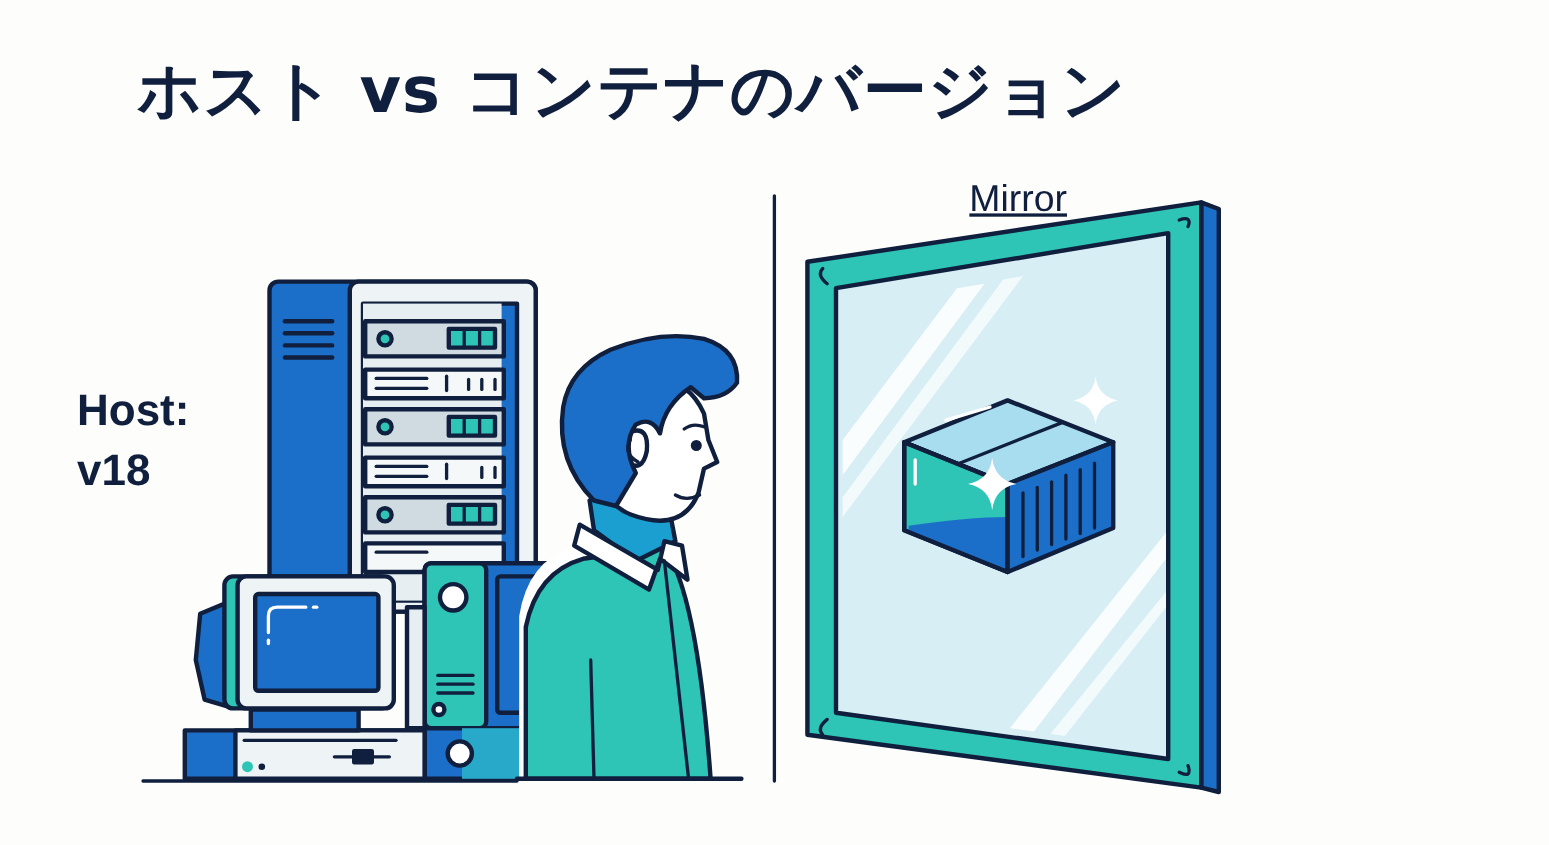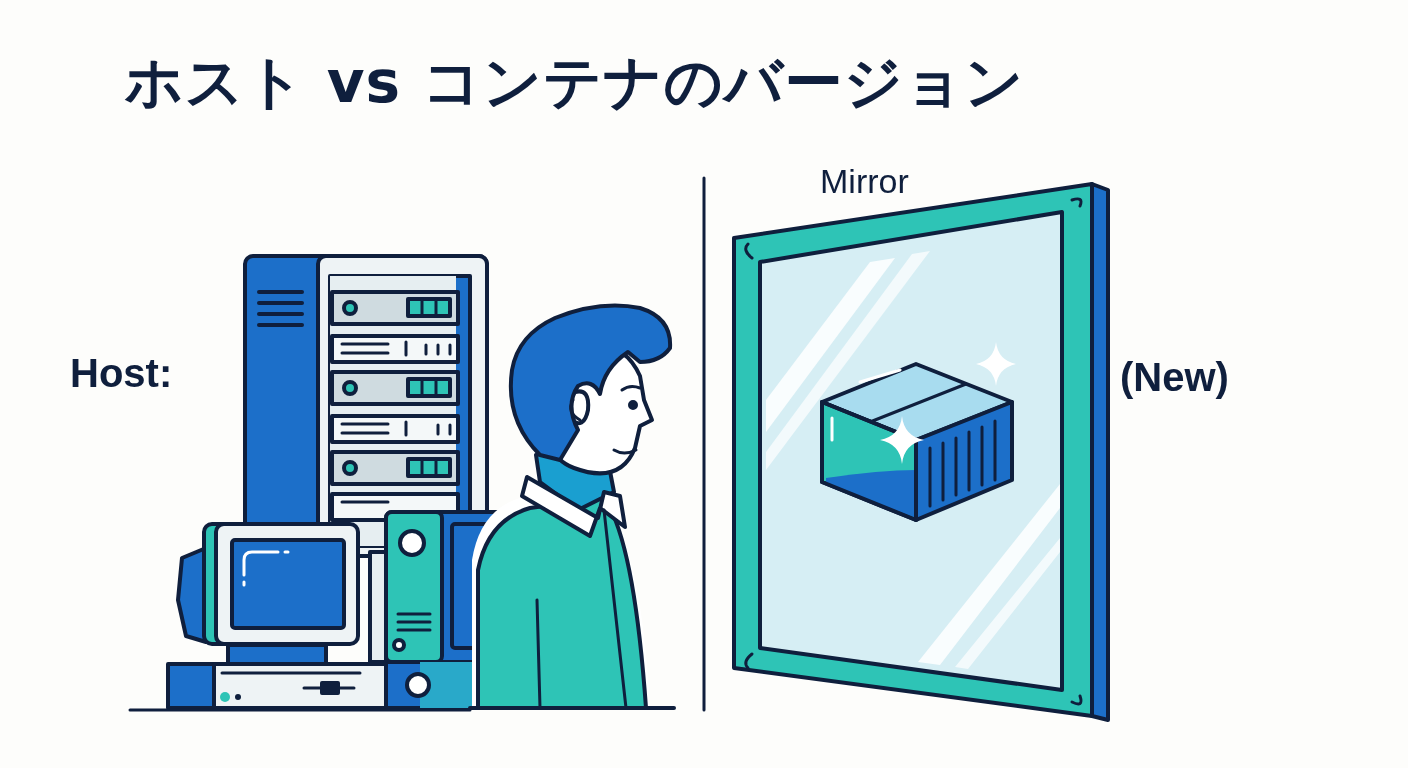--- a/index.html
+++ b/index.html
@@ -20,36 +20,37 @@
     .label {
       position: absolute; text-align: left;
       font-family: "Liberation Sans", sans-serif;
       font-size: 40px; line-height: 55px; color: #0f1f3d; font-weight: bold;
     }
     .label span { display: block; }
     .host-label { left: 70px; top: 346px; width: 180px; }
     .container-label { left: 1120px; top: 350px; width: 270px; }
     .mirror-label {
       position: absolute; left: 820px; top: 162px; width: 150px;
-      text-align: left; font-size: 34px; color: #0f1f3d;
+      text-align: right; font-size: 34px; color: #0f1f3d;
       font-family: "Liberation Sans", sans-serif;
+      text-decoration: underline;
     }
     svg.art { position: absolute; left: 0; top: 0; }
   </style>
 </head>
 <body>
 
 <div class="title">ホスト vs コンテナのバージョン</div>
 
 <div class="label host-label">
   <span>Host:</span>
+  <span>v18</span>
 </div>
 
 <div class="label container-label">
-  <span>(New)</span>
 </div>
 
 <div class="mirror-label">Mirror</div>
 
 <svg class="art" width="1408" height="768" viewBox="0 0 1408 768" xmlns="http://www.w3.org/2000/svg">
   <g stroke="#0f1f3d" stroke-width="4" stroke-linejoin="round" stroke-linecap="round">
 
     <g>
       <rect x="245" y="256" width="242" height="300" rx="8" fill="#1c6fc9"></rect>
       <rect x="318" y="256" width="169" height="300" rx="8" fill="#eef3f5"></rect>

